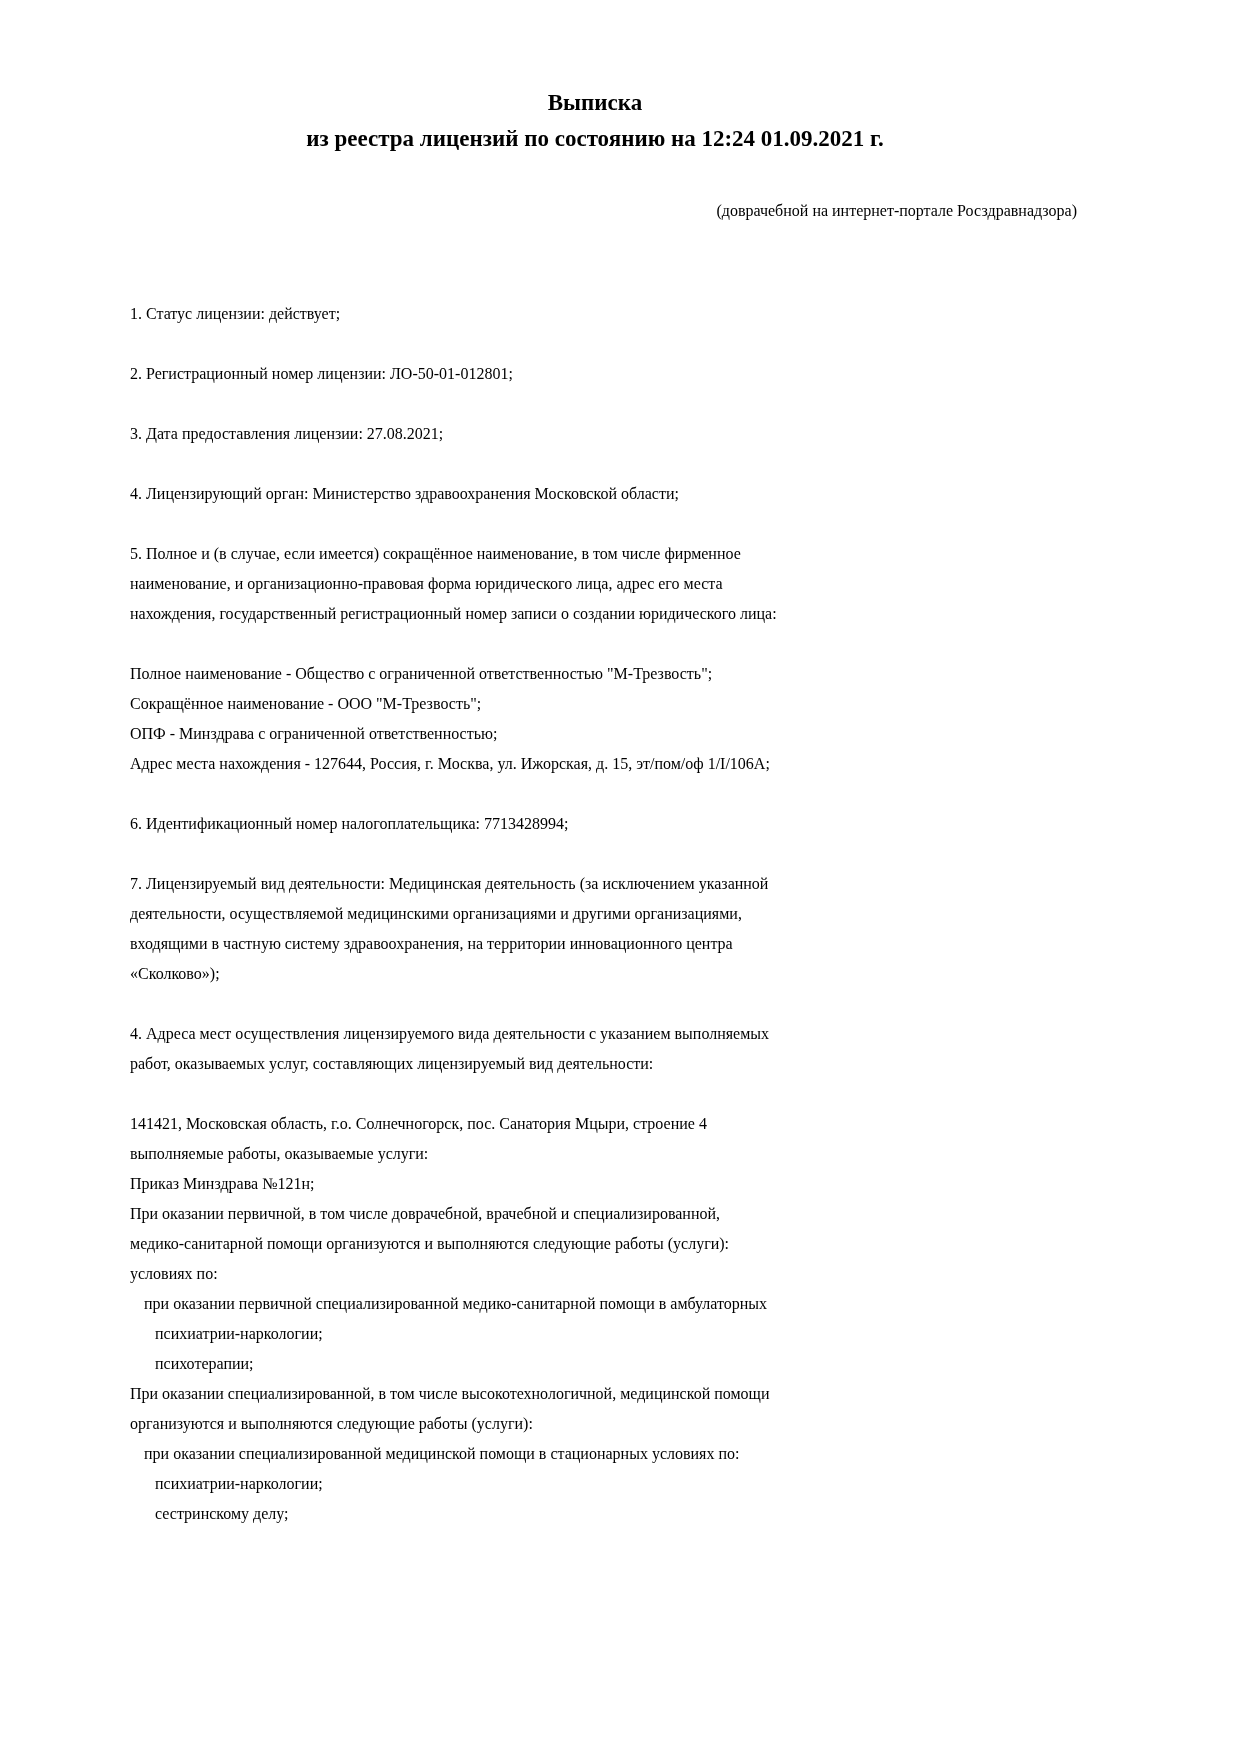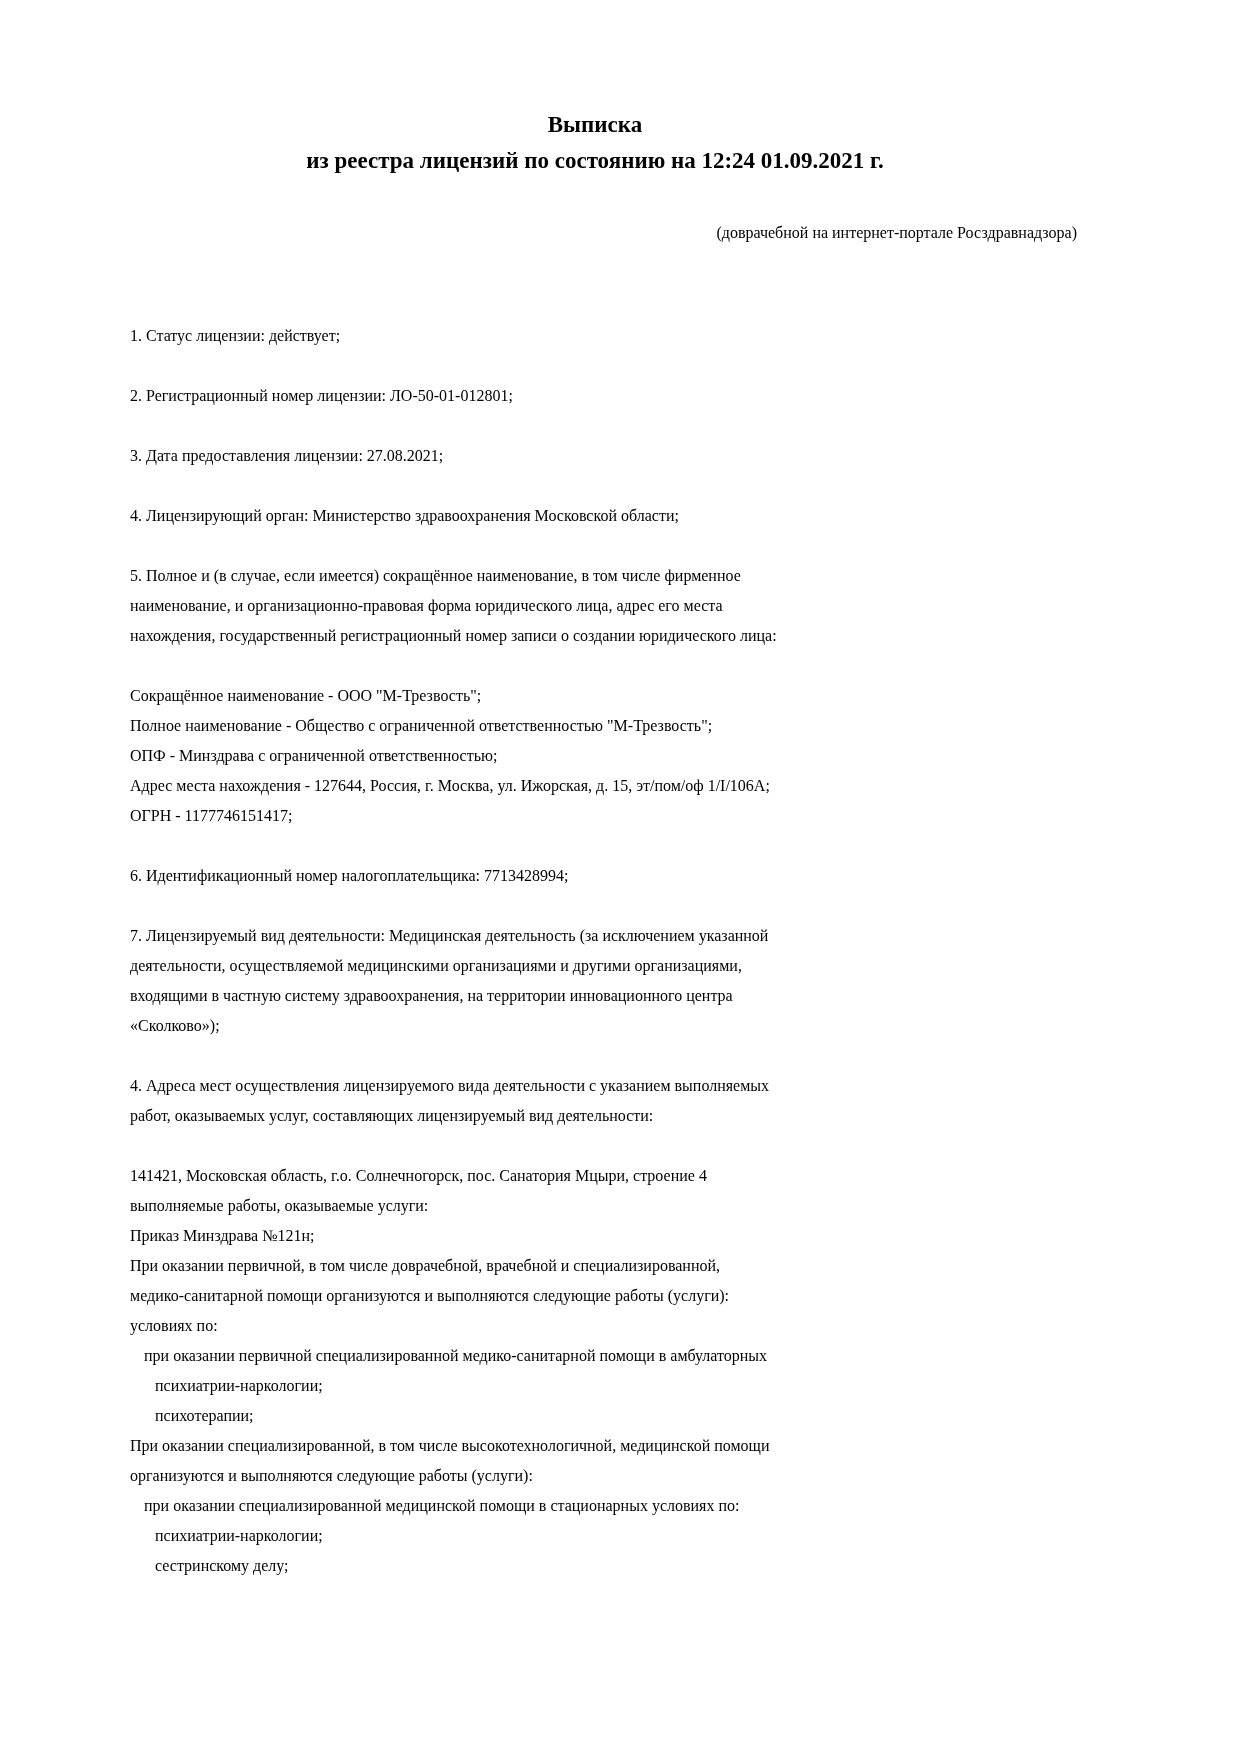--- a/index.html
+++ b/index.html
@@ -7,21 +7,21 @@
     position:relative;
     width:1240px;
     height:1755px;
     margin:0 auto;
     background:#ffffff;
     color:#000000;
     font-family:"Liberation Serif", "DejaVu Serif", serif;
     overflow:hidden;
   }
   .titles {
-    padding-top:107px;
+    padding-top:85px;
     margin-left:130px;
     width:930px;
     text-align:center;
     font-weight:bold;
     font-size:23px;
     line-height:36px;
   }
   .title-line { white-space:nowrap; }
   .note {
     margin-top:42px;
@@ -65,25 +65,24 @@
       </div>
       <div class="block">
         <div class="line indent-0">4. Лицензирующий орган: Министерство здравоохранения Московской области;</div>
       </div>
       <div class="block">
         <div class="line indent-0">5. Полное и (в случае, если имеется) сокращённое наименование, в том числе фирменное</div>
         <div class="line indent-0">наименование, и организационно-правовая форма юридического лица, адрес его места</div>
         <div class="line indent-0">нахождения, государственный регистрационный номер записи о создании юридического лица:</div>
       </div>
       <div class="block">
+        <div class="line indent-0">Полное наименование - Общество с ограниченной ответственностью "М-Трезвость";</div>
         <div class="line indent-0">Сокращённое наименование - ООО "М-Трезвость";</div>
-        <div class="line indent-0">Полное наименование - Общество с ограниченной ответственностью "М-Трезвость";</div>
         <div class="line indent-0">ОПФ - Минздрава с ограниченной ответственностью;</div>
         <div class="line indent-0">Адрес места нахождения - 127644, Россия, г. Москва, ул. Ижорская, д. 15, эт/пом/оф 1/I/106А;</div>
-        <div class="line indent-0">ОГРН - 1177746151417;</div>
       </div>
       <div class="block">
         <div class="line indent-0">6. Идентификационный номер налогоплательщика: 7713428994;</div>
       </div>
       <div class="block">
         <div class="line indent-0">7. Лицензируемый вид деятельности: Медицинская деятельность (за исключением указанной</div>
         <div class="line indent-0">деятельности, осуществляемой медицинскими организациями и другими организациями,</div>
         <div class="line indent-0">входящими в частную систему здравоохранения, на территории инновационного центра</div>
         <div class="line indent-0">«Сколково»);</div>
       </div>

